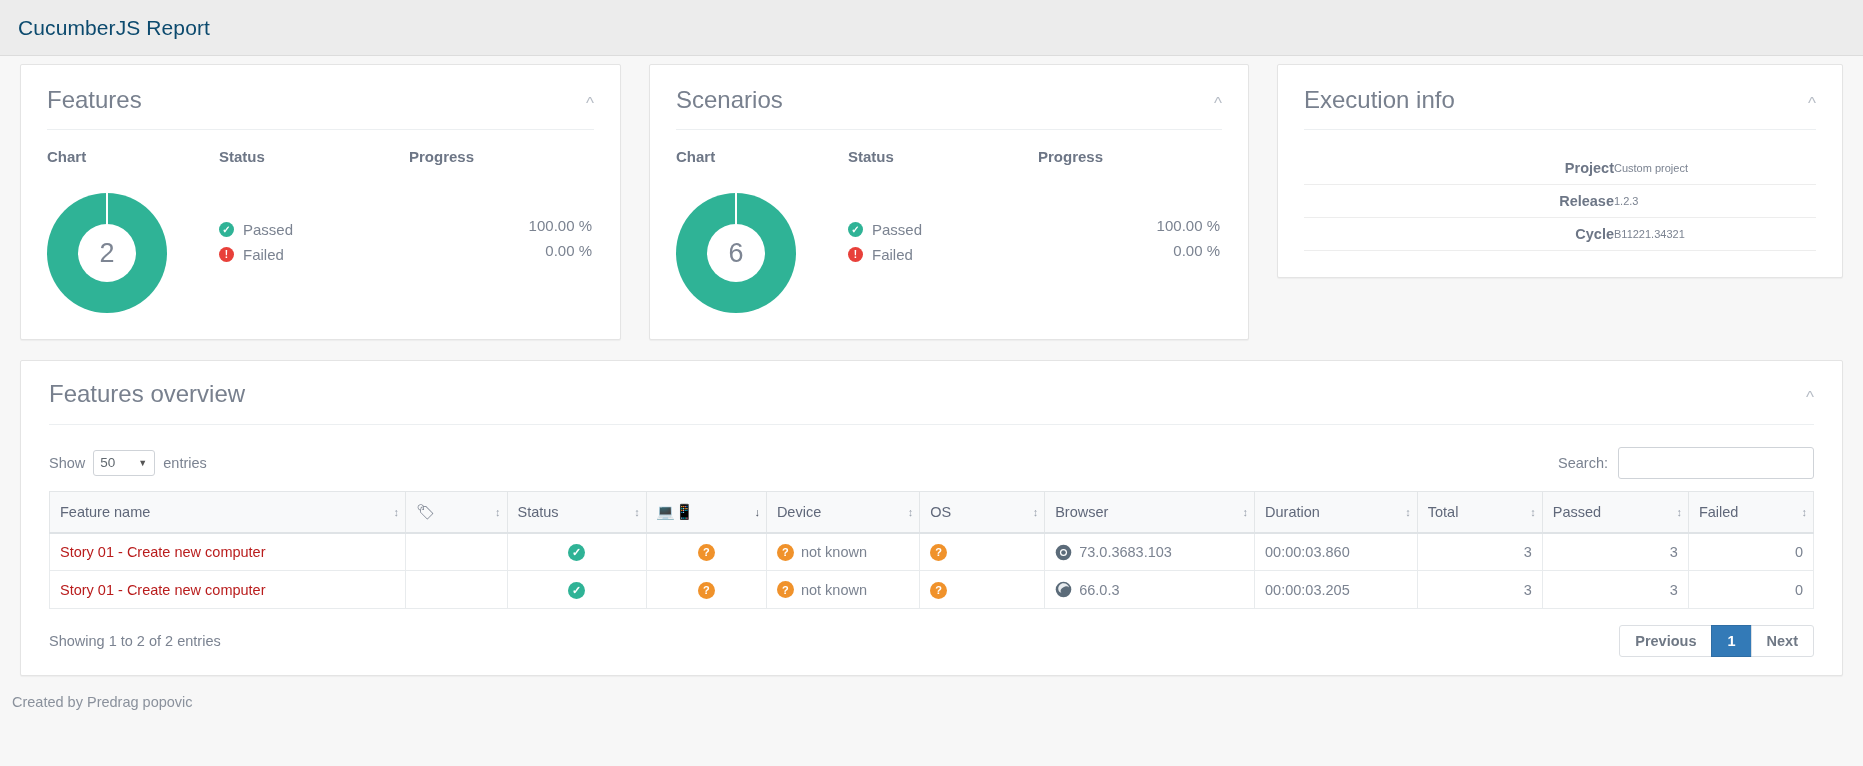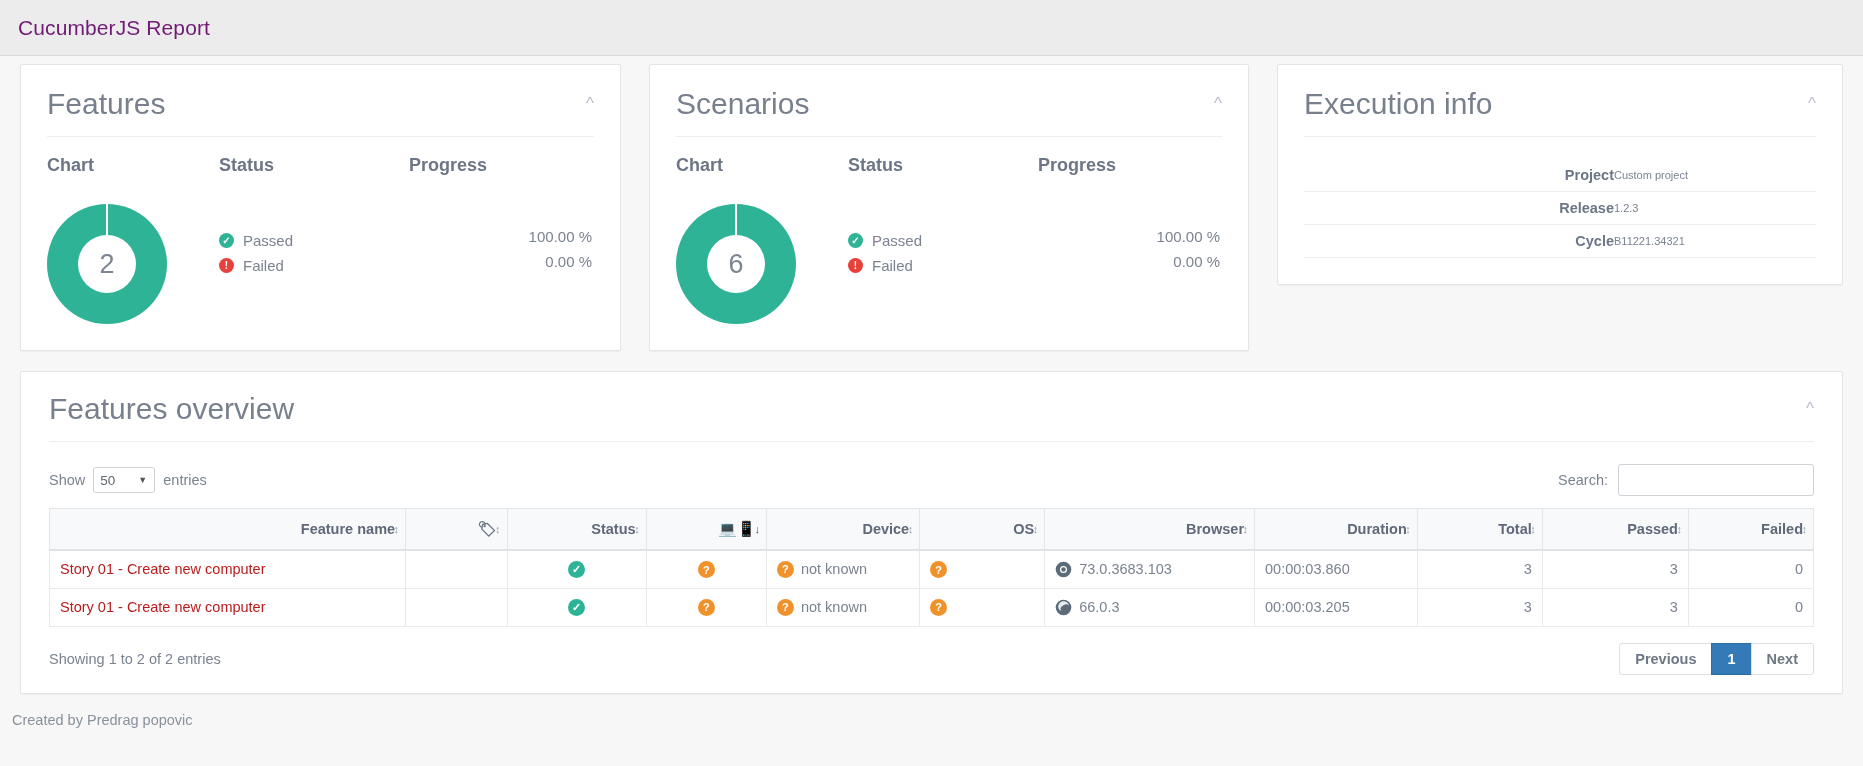--- a/index.html
+++ b/index.html
@@ -15,21 +15,21 @@
   
   .navbar {
     height: 56px;
     background: #ececec;
     border-bottom: 1px solid #dcdcdc;
     display: flex; align-items: center;
     padding-left: 18px;
   }
   .navbar-brand {
     font-size: 21px;
-    color: #701a75;
+    color: #0c4a6e;
     letter-spacing: .1px;
   }
 
   
   .row-cards {
     display: flex;
     gap: 28px;
     padding: 8px 20px 0 20px;
     align-items: flex-start;
   }
@@ -42,21 +42,21 @@
   .card-features  { width: 601px; }
   .card-scenarios { width: 600px; }
   .card-exec      { flex: 1; }
 
   .panel-head {
     display: flex; align-items: flex-start;
     justify-content: space-between;
     padding: 22px 26px 0 26px;
   }
   .panel-title {
-    font-size: 30px;
+    font-size: 24px;
     color: #78808e;
     font-weight: 400;
     line-height: 1.1;
   }
   .chev {
     color: #b7bdc6;
     font-size: 17px;
     line-height: 1;
     padding-top: 8px;
     cursor: pointer;
@@ -64,21 +64,21 @@
   }
   .panel-rule {
     margin: 16px 26px 0 26px;
     border-top: 1px solid #eceff1;
   }
   .panel-body { padding: 18px 26px 26px 26px; }
 
   
   .stat-head {
     display: flex;
-    font-size: 18px;
+    font-size: 15px;
     font-weight: bold;
     color: #6d7686;
     padding-bottom: 6px;
   }
   .col-chart    { width: 172px; }
   .col-status   { width: 190px; }
   .col-progress { flex: 1; text-align: left; }
 
   .stat-body { display: flex; align-items: flex-start; margin-top: 22px; }
 
@@ -196,23 +196,23 @@
     font-family: "Liberation Sans", sans-serif;
   }
 
   
   table.dt { width: 100%; border-collapse: collapse; table-layout: fixed; }
   table.dt thead th {
     background: #f8f9fa;
     border: 1px solid #e3e6e8;
     border-bottom: 2px solid #dfe3e6;
     font-size: 14.5px;
-    font-weight: bold;
+    font-weight: normal;
     color: #60687a;
-    text-align: right;
+    text-align: left;
     padding: 11px 10px;
     position: relative;
     height: 40px;
     white-space: nowrap;
     overflow: hidden;
     cursor: pointer;
   }
   table.dt tbody td {
     border: 1px solid #e8ebed;
     font-size: 14.5px;

